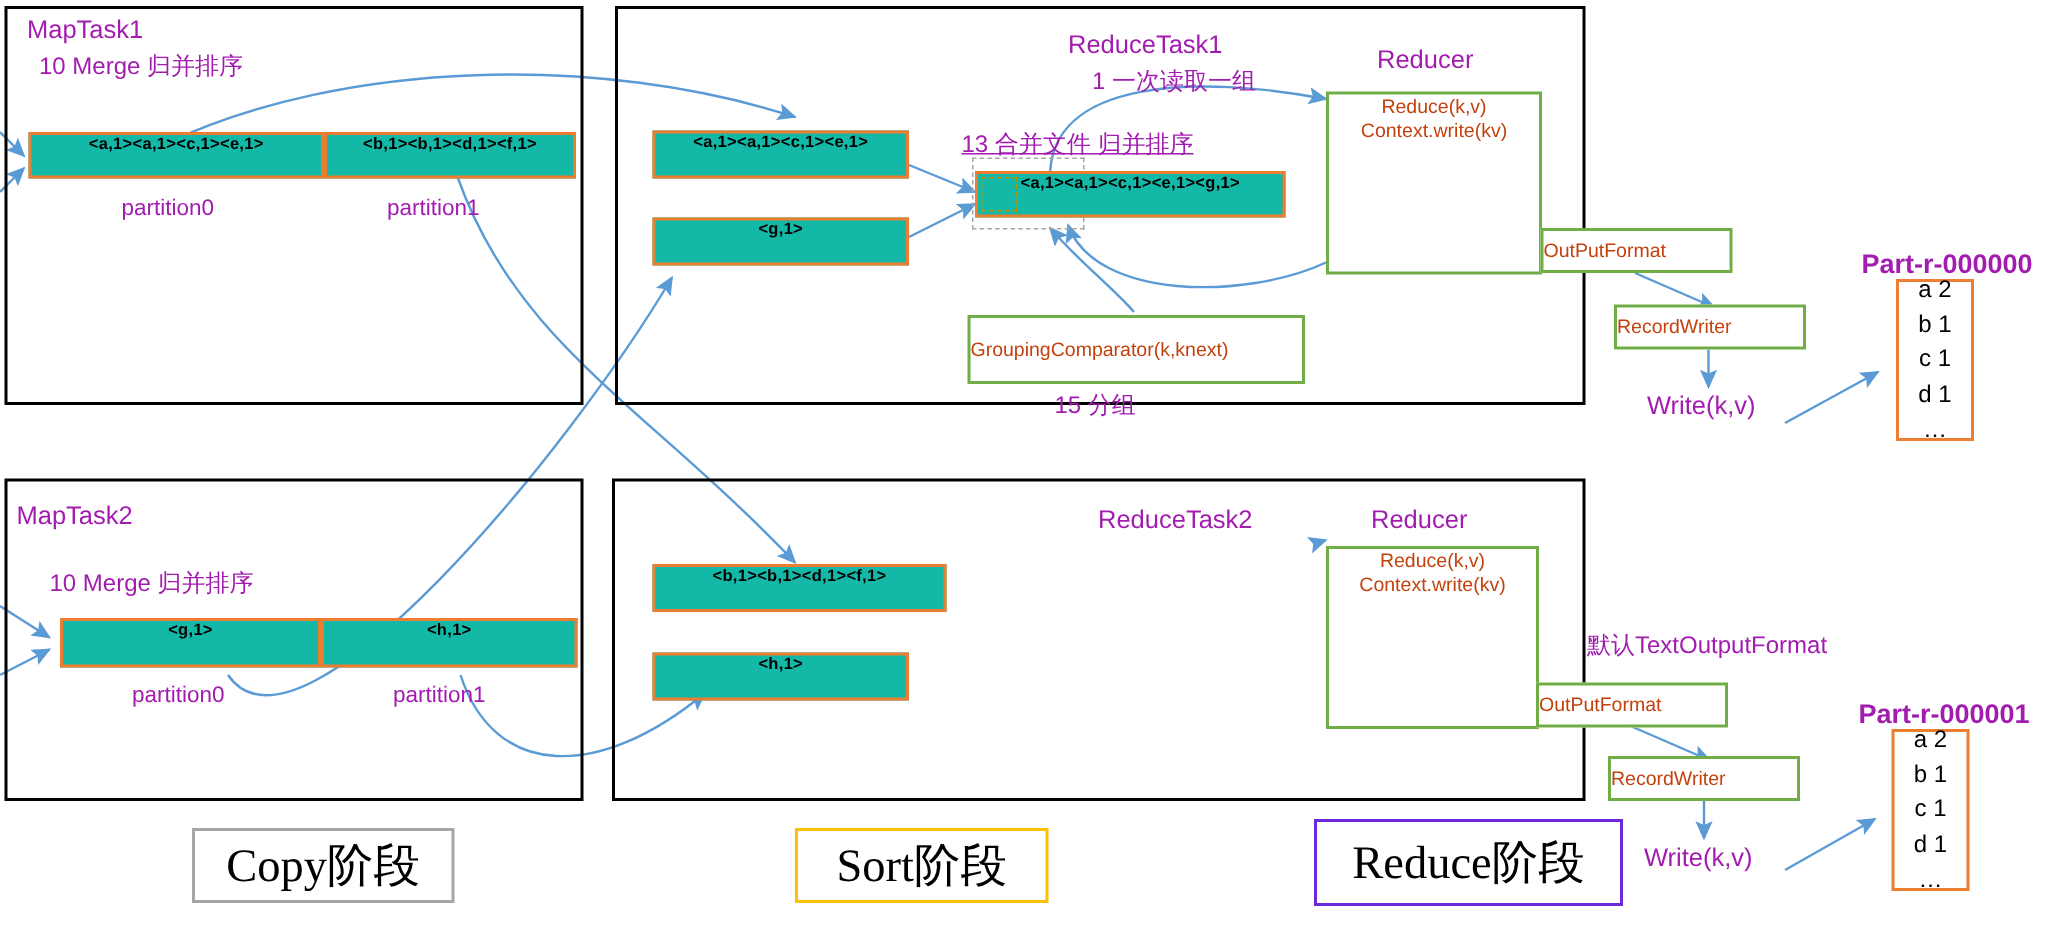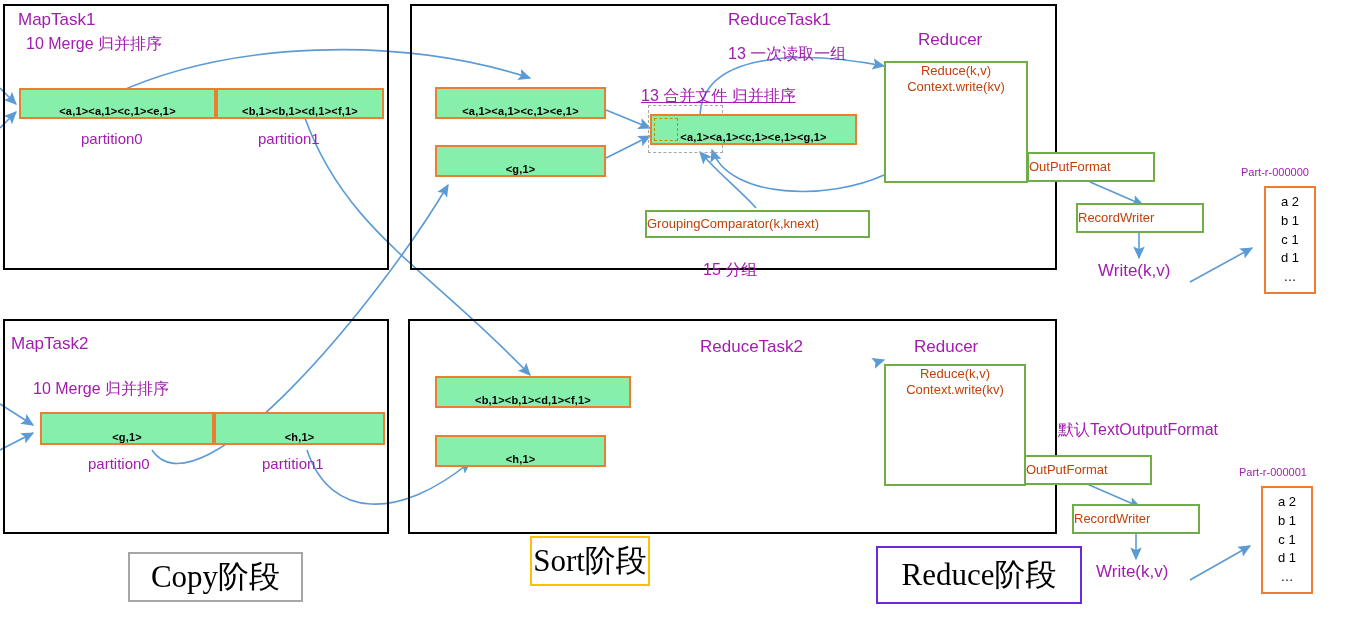--- a/index.html
+++ b/index.html
@@ -2,39 +2,39 @@
 <html><head>
 <meta charset="utf-8">
 <style>
   html,body{margin:0;padding:0;background:#ffffff;}
   body{font-family:"Liberation Sans","DejaVu Sans",sans-serif;color:#000;}
   #stage{position:relative;width:1365px;height:617px;overflow:hidden;background:#fff;}
   .abs{position:absolute;box-sizing:border-box;}
   
   .task-box{border:2px solid #000;background:transparent;}
   
-  .obox{border:2px solid #ED7D31;background:#86efac;display:flex;align-items:flex-end;justify-content:center;
+  .obox{border:2px solid #ED7D31;background:#14b8a6;display:flex;align-items:flex-start;justify-content:center;
         font-size:11px;font-weight:bold;letter-spacing:.2px;color:#000;}
   
   .gbox{border:2px solid #70AD47;background:#fff;display:flex;align-items:center;
         font-size:13px;color:#c2410c;text-align:center;line-height:1.25;}
   
   .lbl{font-size:15px;color:#a21caf;white-space:nowrap;}
-  .lbl.sm{font-size:11px;}
+  .lbl.sm{font-size:18px;font-weight:bold;}
   .lbl.big{font-size:17px;}
   .lbl.cn{font-size:16px;}
   
   .phase{display:flex;align-items:center;justify-content:center;font-family:"Liberation Serif","DejaVu Serif",serif;
          font-size:31px;background:#fff;white-space:nowrap;padding:0 8px;}
   .phase.gray{border:2px solid #A6A6A6;}
   .phase.gold{border:2px solid #FFC000;}
   .phase.black{border:2px solid #6d28d9;}
   
   .partfile{border:2px solid #ED7D31;background:#fff;display:flex;flex-direction:column;
-            align-items:center;justify-content:center;font-size:13px;line-height:1.45;}
+            align-items:center;justify-content:center;font-size:16px;line-height:1.45;}
   .dashed-gray{border:1px dashed #A6A6A6;background:transparent;}
   .dashed-orange{border:1px dashed #BF8F00;background:transparent;}
   svg.ov{position:absolute;left:0;top:0;width:1365px;height:617px;pointer-events:none;}
 </style>
 </head>
 <body>
 
 <div id="stage">
 
   <svg class="ov" viewBox="0 0 1365 617">
@@ -91,39 +91,39 @@
   <div class="abs obox" style="left:19px;top:88px;width:197px;height:31px;">
     <span>&lt;a,1&gt;&lt;a,1&gt;&lt;c,1&gt;&lt;e,1&gt;</span>
   </div>
   <div class="abs obox" style="left:216px;top:88px;width:168px;height:31px;">
     <span>&lt;b,1&gt;&lt;b,1&gt;&lt;d,1&gt;&lt;f,1&gt;</span>
   </div>
   <div class="abs lbl" style="left:81px;top:130px;">partition0</div>
   <div class="abs lbl" style="left:258px;top:130px;">partition1</div>
 
   <div class="abs task-box" style="left:410px;top:4px;width:647px;height:266px;"></div>
-  <div class="abs lbl big" style="left:712px;top:10px;margin-left:16px;">ReduceTask1</div>
-  <div class="abs lbl cn" style="left:728px;top:44px;">13 一次读取一组</div>
+  <div class="abs lbl big" style="left:712px;top:20px;">ReduceTask1</div>
+  <div class="abs lbl cn" style="left:728px;top:44px;">1 一次读取一组</div>
   <div class="abs lbl cn" style="left:641px;top:86px;text-decoration:underline;">13 合并文件 归并排序</div>
 
   <div class="abs obox" style="left:435px;top:87px;width:171px;height:32px;">
     <span>&lt;a,1&gt;&lt;a,1&gt;&lt;c,1&gt;&lt;e,1&gt;</span>
   </div>
   <div class="abs obox" style="left:435px;top:145px;width:171px;height:32px;">
     <span>&lt;g,1&gt;</span>
   </div>
 
   <div class="abs dashed-gray" style="left:648px;top:105px;width:75px;height:48px;"></div>
   <div class="abs obox" style="left:650px;top:114px;width:207px;height:31px;">
     <span>&lt;a,1&gt;&lt;a,1&gt;&lt;c,1&gt;&lt;e,1&gt;&lt;g,1&gt;</span>
   </div>
 
   <div class="abs dashed-orange" style="left:654px;top:118px;width:24px;height:23px;"></div>
 
-  <div class="abs gbox" style="left:645px;top:210px;width:225px;height:28px;">
+  <div class="abs gbox" style="left:645px;top:210px;width:225px;height:46px;">
     <span>GroupingComparator(k,knext)</span>
   </div>
   <div class="abs lbl cn" style="left:703px;top:260px;">15 分组</div>
 
   <div class="abs lbl big" style="left:918px;top:30px;">Reducer</div>
   <div class="abs gbox" style="left:884px;top:61px;width:144px;height:122px;flex-direction:column;">
     <span>Reduce(k,v)</span>
     <span>Context.write(kv)</span>
   </div>
 
@@ -151,21 +151,21 @@
   <div class="abs obox" style="left:40px;top:412px;width:174px;height:33px;">
     <span>&lt;g,1&gt;</span>
   </div>
   <div class="abs obox" style="left:214px;top:412px;width:171px;height:33px;">
     <span>&lt;h,1&gt;</span>
   </div>
   <div class="abs lbl" style="left:88px;top:455px;">partition0</div>
   <div class="abs lbl" style="left:262px;top:455px;">partition1</div>
 
   <div class="abs task-box" style="left:408px;top:319px;width:649px;height:215px;"></div>
-  <div class="abs lbl big" style="left:700px;top:337px;text-align:right;">ReduceTask2</div>
+  <div class="abs lbl big" style="left:732px;top:337px;text-align:right;">ReduceTask2</div>
 
   <div class="abs obox" style="left:435px;top:376px;width:196px;height:32px;">
     <span>&lt;b,1&gt;&lt;b,1&gt;&lt;d,1&gt;&lt;f,1&gt;</span>
   </div>
   <div class="abs obox" style="left:435px;top:435px;width:171px;height:32px;">
     <span>&lt;h,1&gt;</span>
   </div>
 
   <div class="abs lbl big" style="left:914px;top:337px;">Reducer</div>
   <div class="abs gbox" style="left:884px;top:364px;width:142px;height:122px;flex-direction:column;">
@@ -187,20 +187,20 @@
     <span>a 2</span>
     <span>b 1</span>
     <span>c 1</span>
     <span>d 1</span>
     <span>…</span>
   </div>
 
   <div class="abs phase gray" style="left:128px;top:552px;width:175px;height:50px;">
     <span>Copy阶段</span>
   </div>
-  <div class="abs phase gold" style="left:530px;top:536px;width:120px;height:50px;">
+  <div class="abs phase gold" style="left:530px;top:552px;width:169px;height:50px;">
     <span>Sort阶段</span>
   </div>
   <div class="abs phase black" style="left:876px;top:546px;width:206px;height:58px;">
     <span>Reduce阶段</span>
   </div>
 
 </div>
 
 </body></html>

